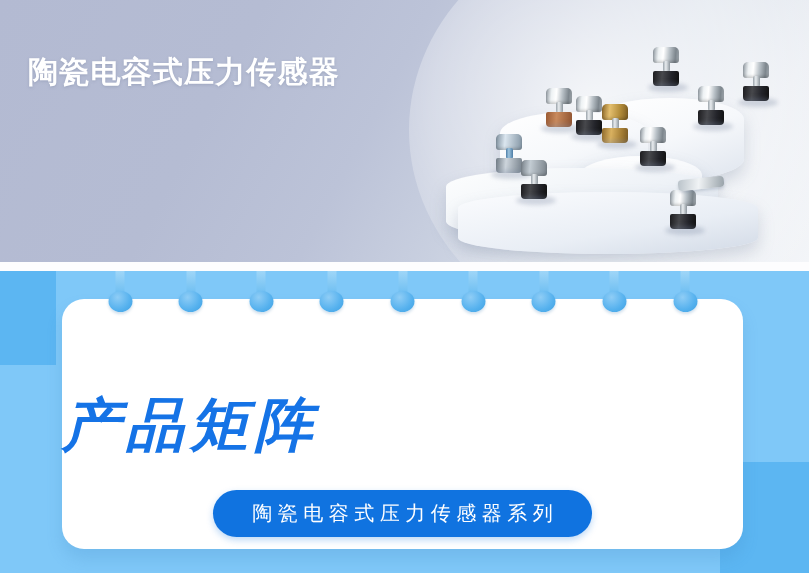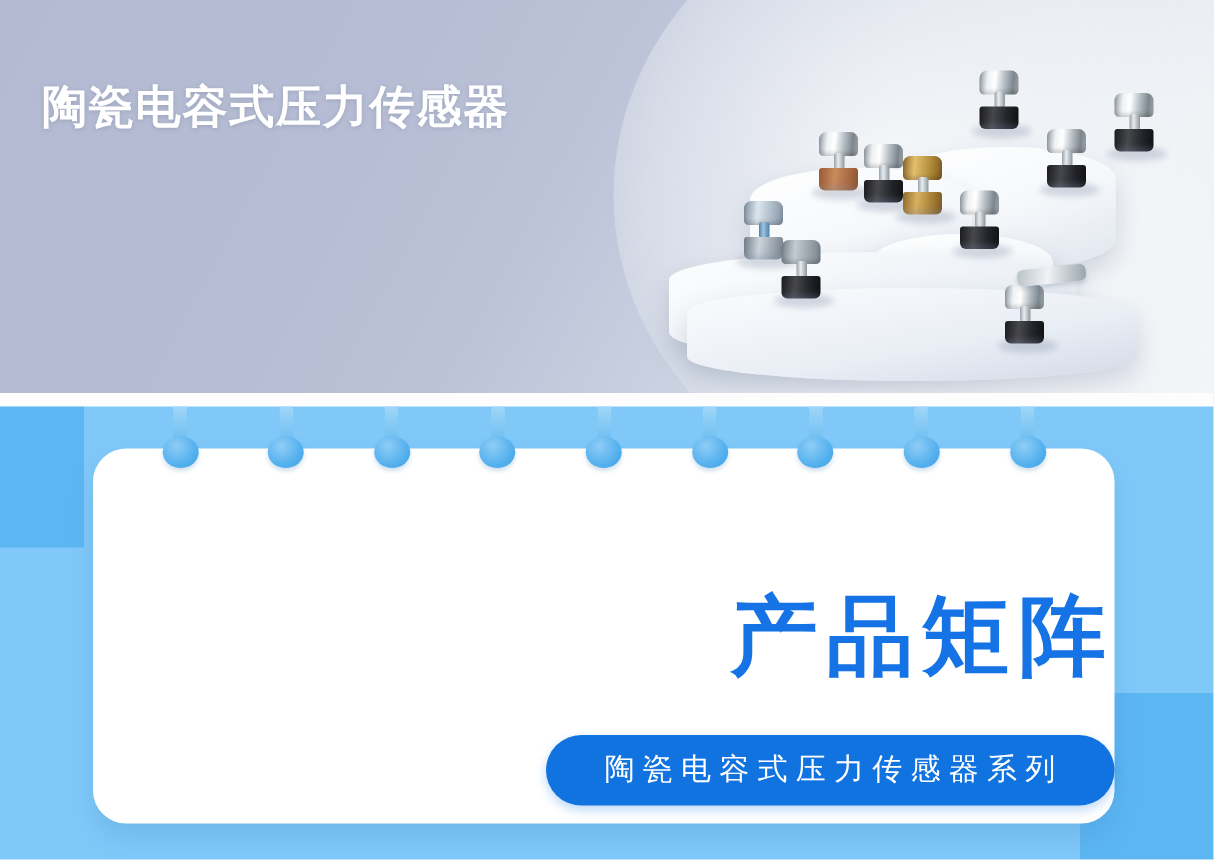--- a/index.html
+++ b/index.html
@@ -108,25 +108,25 @@
   .ring::after {
     content: ""; position: absolute; left: 50%; top: 20px;
     width: 24px; height: 21px; transform: translateX(-50%);
     border-radius: 50%;
     background: radial-gradient(circle at 38% 30%, #8fcdf6 0%, #55b1ee 60%, #3f9fe0 100%);
     box-shadow: 0 2px 3px rgba(40,110,170,0.22);
   }
 
   .matrix-title {
     position: absolute; left: 0; right: 0; top: 95px;
-    text-align: right;
+    text-align: left;
     font-size: 58px; line-height: 62px; font-weight: bold;
-    color: #1573e6; letter-spacing: 6px;
-  }
-  .pill-wrap { position: absolute; left: 0; right: 0; top: 191px; text-align: right; }
+    color: #1573e6; letter-spacing: 6px; font-style: italic;
+  }
+  .pill-wrap { position: absolute; left: 0; right: 0; top: 191px; text-align: center; }
   .pill {
     display: inline-block;
     padding: 11px 34px 12px;
     background: #1073e0; border-radius: 28px;
     color: #ffffff; font-size: 20px; line-height: 24px;
     letter-spacing: 5.5px; text-indent: 5.5px;
     box-shadow: 0 3px 7px rgba(16,115,224,0.28);
   }
 </style>
 </head>

